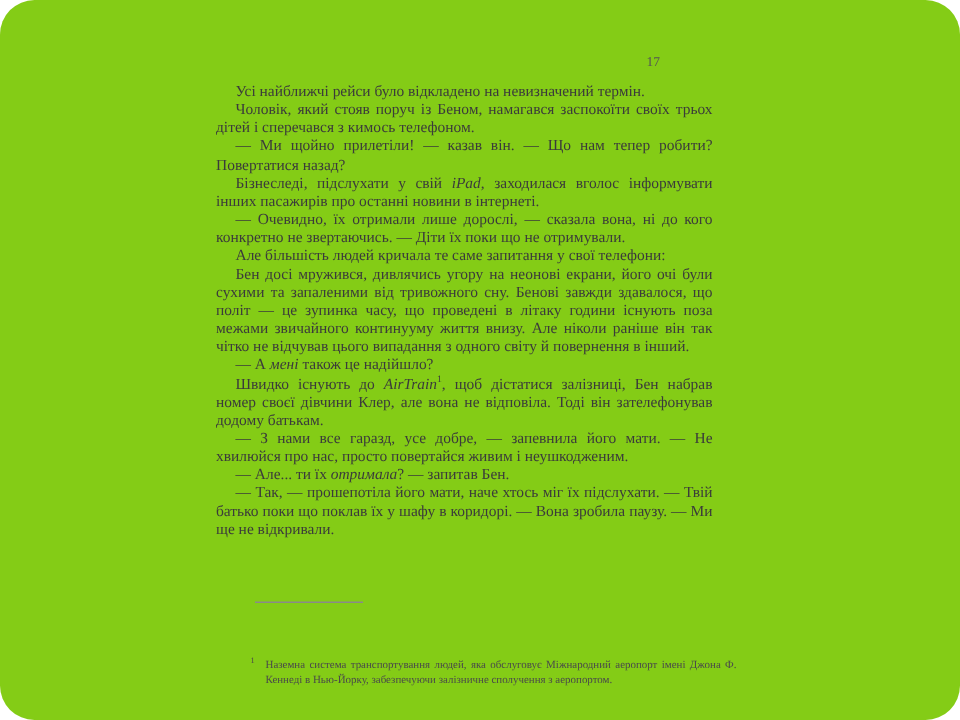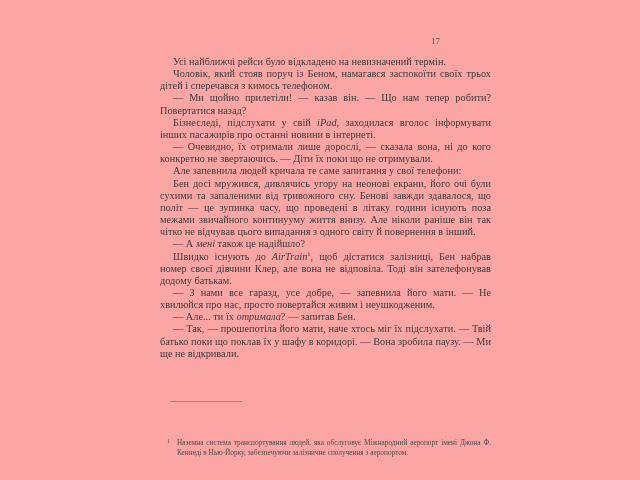--- a/index.html
+++ b/index.html
@@ -5,33 +5,34 @@
   html, body { margin: 0; padding: 0; }
   body {
     width: 640px; height: 480px;
     position: relative;
     background: #ffffff;
     overflow: hidden;
     font-family: "Liberation Serif", "DejaVu Serif", serif;
   }
   .page {
     position: absolute; inset: 0;
-    background: #fca5a5;
+    background: #84cc16;
+    border-radius: 23px;
   }
   .page-number {
     position: absolute;
     left: 424px; top: 36px;
     width: 16px;
     text-align: right;
     font-size: 9px;
     color: #555555;
   }
   .body-text {
     position: absolute;
-    left: 160px; top: 56px;
+    left: 144px; top: 56px;
     width: 331px;
     font-size: 10.3px;
     line-height: 12.15px;
     color: #3b3b3b;
     text-align: justify;
   }
   .body-text p {
     margin: 0;
     text-indent: 13px;
   }
@@ -74,21 +75,21 @@
 <div class="page">
 
   <div class="page-number">17</div>
 
   <div class="body-text">
       <p><span>Усі найближчі рейси було відкладено на невизначений термін.</span></p>
       <p><span>Чоловік, який стояв поруч із Беном, намагався заспокоїти своїх трьох дітей і сперечався з кимось телефоном.</span></p>
       <p><span>— Ми щойно прилетіли! — казав він. — Що нам тепер робити? Повертатися назад?</span></p>
       <p><span>Бізнеследі, підслухати у свій </span><i>iPad</i><span>, заходилася вголос інформувати інших пасажирів про останні новини в інтернеті.</span></p>
       <p><span>— Очевидно, їх отримали лише дорослі, — сказала вона, ні до кого конкретно не звертаючись. — Діти їх поки що не отримували.</span></p>
-      <p><span>Але запевнила людей кричала те саме запитання у свої телефони:</span></p>
+      <p><span>Але більшість людей кричала те саме запитання у свої телефони:</span></p>
       <p><span>Бен досі мружився, дивлячись угору на неонові екрани, його очі були сухими та запаленими від тривожного сну. Бенові завжди здавалося, що політ — це зупинка часу, що проведені в літаку години існують поза межами звичайного континууму життя внизу. Але ніколи раніше він так чітко не відчував цього випадання з одного світу й повернення в інший.</span></p>
       <p><span>— А </span><i>мені</i><span> також це надійшло?</span></p>
       <p><span>Швидко існують до </span><i>AirTrain</i><sup>1</sup><span>, щоб дістатися залізниці, Бен набрав номер своєї дівчини Клер, але вона не відповіла. Тоді він зателефонував додому батькам.</span></p>
       <p><span>— З нами все гаразд, усе добре, — запевнила його мати. — Не хвилюйся про нас, просто повертайся живим і неушкодженим.</span></p>
       <p><span>— Але... ти їх </span><i>отримала</i><span>? — запитав Бен.</span></p>
       <p><span>— Так, — прошепотіла його мати, наче хтось міг їх підслухати. — Твій батько поки що поклав їх у шафу в коридорі. — Вона зробила паузу. — Ми ще не відкривали.</span></p>
     </div>
 
   <div class="footnote">
     <div class="footnote-rule"></div>

